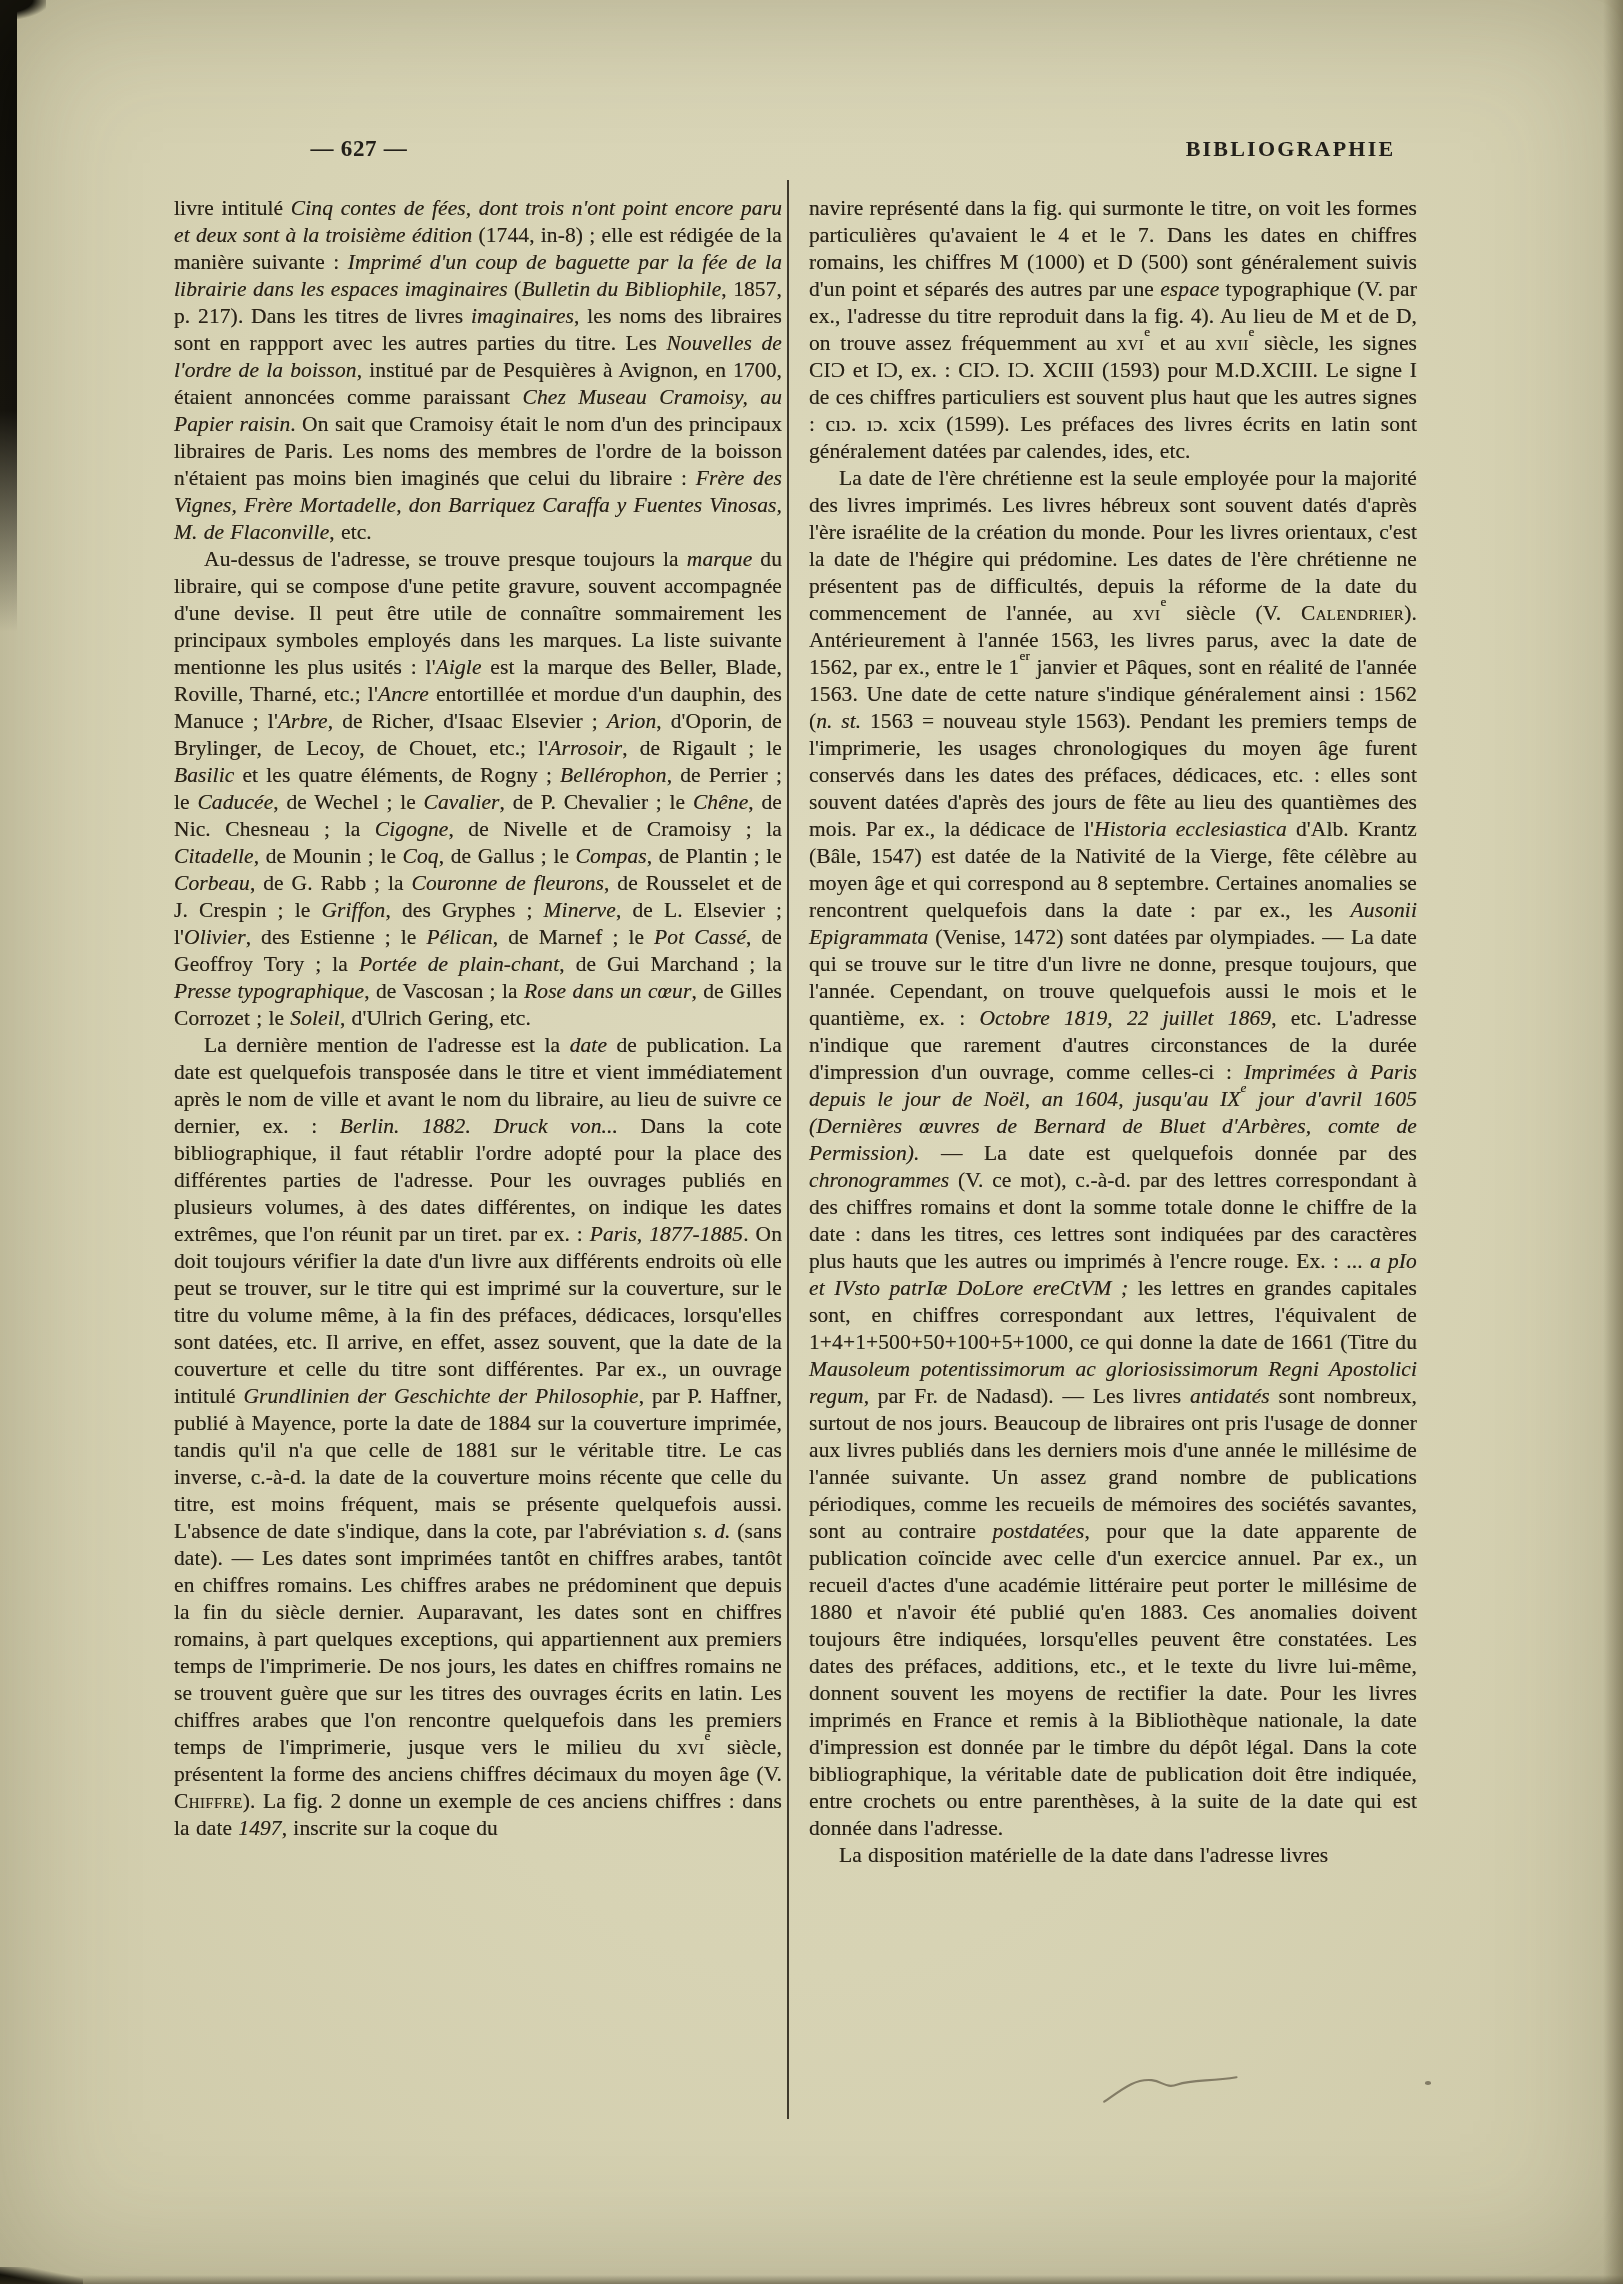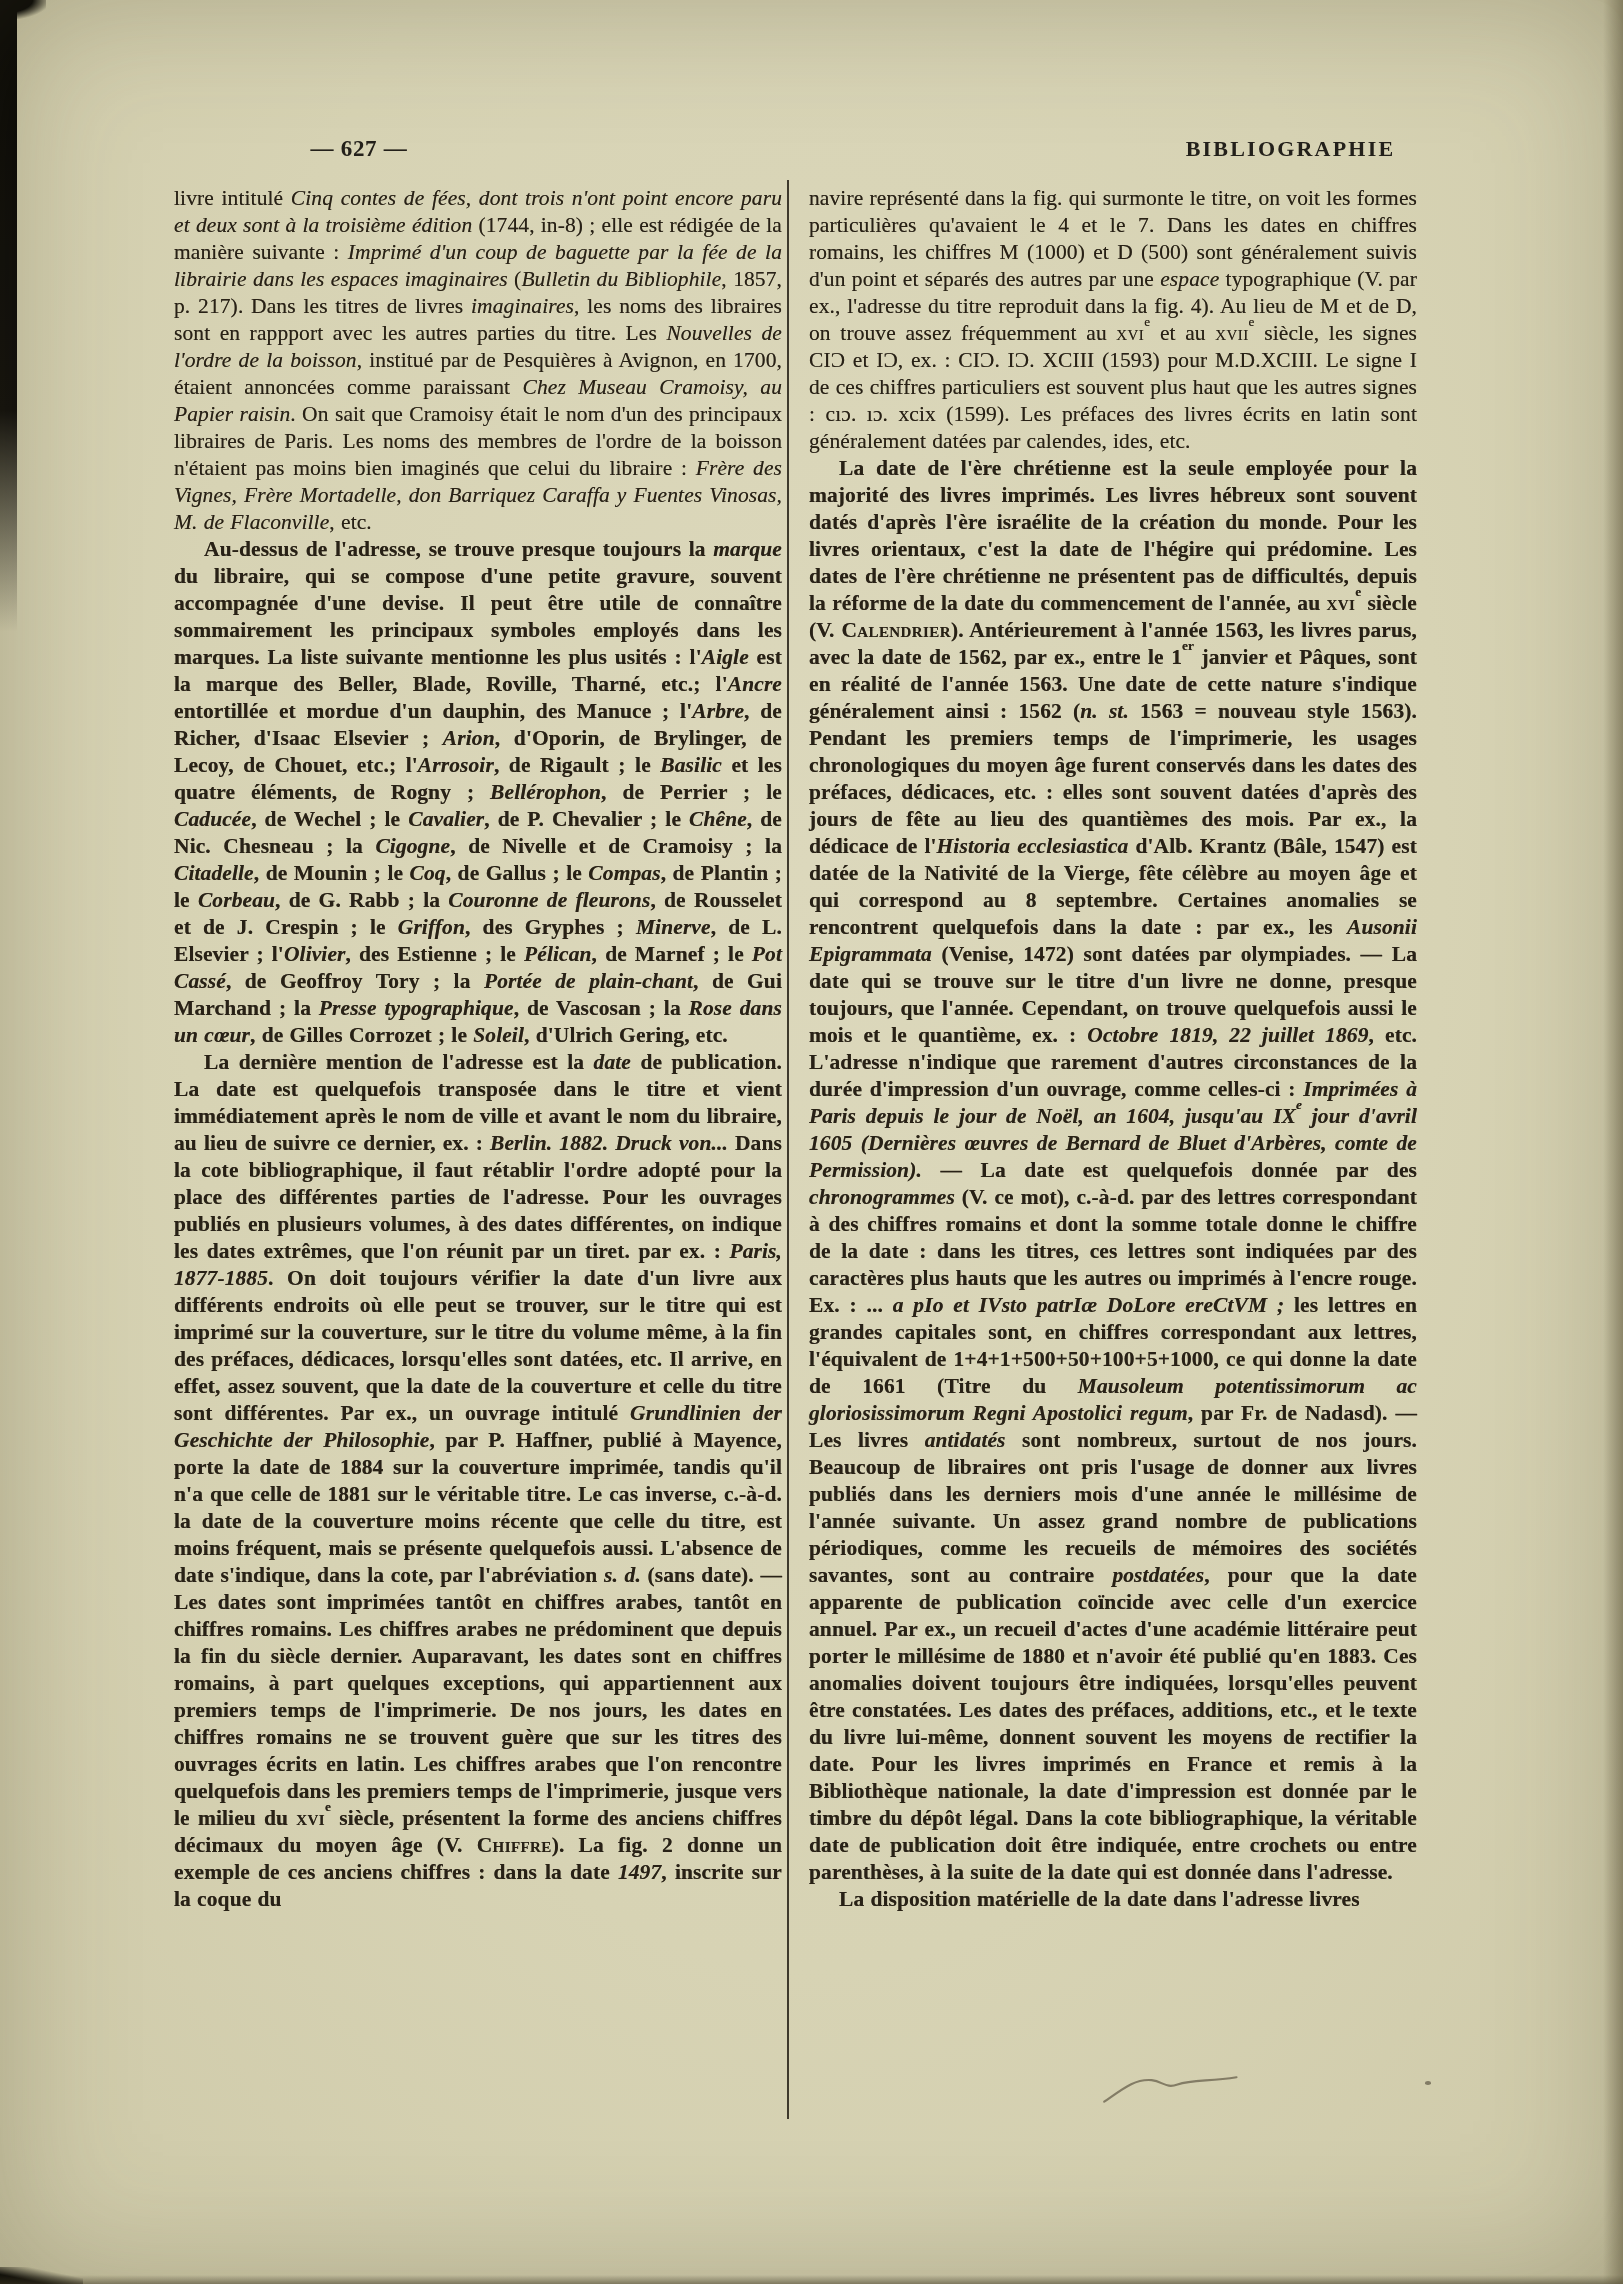--- a/index.html
+++ b/index.html
@@ -17,29 +17,29 @@
   .page-number{
     position:absolute;top:136px;left:287px;width:144px;text-align:center;
     font-size:23px;font-weight:bold;color:#23201a;letter-spacing:0.7px;
   }
   .running-title{
     position:absolute;top:136px;left:1164px;width:253px;text-align:center;
     font-size:22px;font-weight:bold;color:#23201a;letter-spacing:2.2px;
   }
   .divider{position:absolute;left:787px;top:180px;width:2.2px;height:1939px;background:#3e392c;}
   .col{
-    position:absolute;top:185px;width:608px;text-align:justify;
+    position:absolute;top:195px;width:608px;text-align:justify;
     font-size:21.5px;line-height:27px;color:#282116;
     letter-spacing:0.1px;word-spacing:0.7px;
     text-shadow:0 0 0.5px rgba(40,33,22,.55);
   }
   .col-left{left:174px;}
   .col-right{left:809px;}
   .col p{margin:0;padding:0;}
-  .col p.indent{text-indent:30px;font-weight:bold;}
+  .col p.indent{text-indent:30px;}
   .col i{font-style:italic;}
   sup{font-size:.62em;line-height:0;position:relative;top:-.45em;}
   .sc{font-variant:small-caps;letter-spacing:0.4px;margin-top:32px;}
   
   .edge-left{position:absolute;left:0;top:0;width:17px;height:632px;
     background:linear-gradient(to bottom,#000 0%,#0b0a08 65%,rgba(11,10,8,0) 100%);}
   .corner-tl{position:absolute;left:0;top:0;width:46px;height:18.7px;
     background:radial-gradient(ellipse at 0 0,#000 50%,transparent 78%);}
   .edge-right{position:absolute;right:0;top:0;width:20px;height:100%;
     background:linear-gradient(to left,rgba(90,82,56,.5),rgba(90,82,56,0));}

